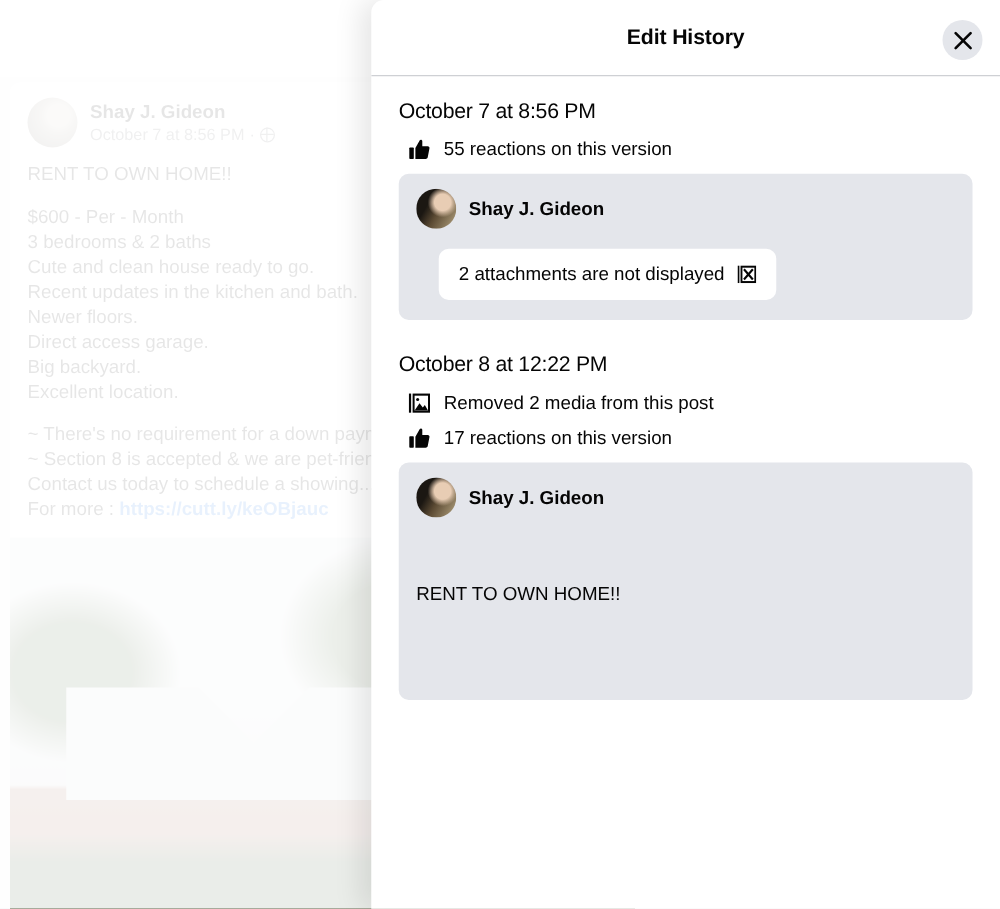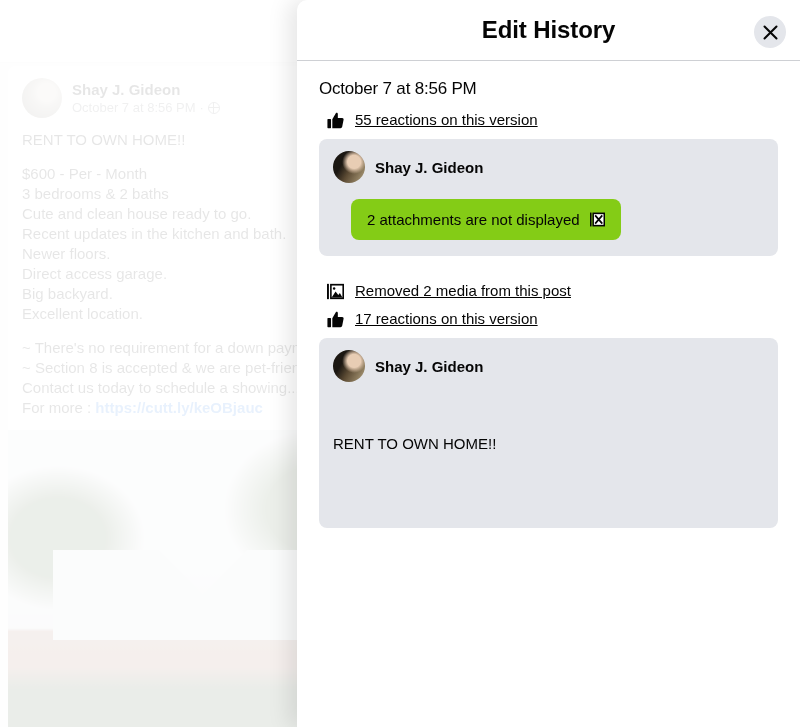--- a/index.html
+++ b/index.html
@@ -86,21 +86,21 @@
     overflow: hidden;
     display: flex; flex-direction: column;
   }
   #modal-header {
     position: relative; flex: none;
     height: 61px;
     border-bottom: 1px solid #ced0d4;
     display: flex; align-items: center; justify-content: center;
   }
   #modal-title {
-    font-size: 24px; font-weight: 700; color: #050505;
+    font-size: 17px; font-weight: 700; color: #050505;
     letter-spacing: -0.1px;
   }
   #close-button {
     position: absolute; right: 14px; top: 16px;
     width: 32px; height: 32px; border-radius: 50%;
     background: #e4e6eb;
     display: flex; align-items: center; justify-content: center;
     cursor: pointer; border: none; padding: 0;
   }
   #close-button svg { width: 15px; height: 15px; }
@@ -111,23 +111,22 @@
     padding: 18px 22px 0 22px;
   }
   .version { }
   .version + .version { margin-top: 26px; }
   .version-date {
     font-size: 17px; font-weight: 400; color: #050505;
     letter-spacing: -0.2px;
     margin-bottom: 12px;
   }
   .change-row {
-    display: flex; align-items: flex-end; gap: 11px;
+    display: flex; align-items: flex-start; gap: 11px;
     margin: 0 0 10px 8px;
-    text-decoration: underline;
   }
   .change-row:last-of-type { margin-bottom: 14px; }
   .change-text { font-size: 15px; color: #050505; line-height: 18px; }
   .ico { width: 17px; height: 17px; flex: none; display: block; }
 
   .snapshot {
     background: #e4e6eb;
     border-radius: 8px;
     padding: 12px 14px 14px 14px;
   }
@@ -142,21 +141,21 @@
   .snap-name { font-size: 15px; font-weight: 700; color: #050505; }
   .snap-text {
     margin-top: 12px;
     font-size: 15px; line-height: 20px; color: #050505;
     white-space: pre-wrap;
   }
   .snap-line { font-size: 15px; line-height: 20px; color: #050505; }
   .attachment-chip {
     display: inline-flex; align-items: center; gap: 10px;
     margin: 16px 0 2px 18px;
-    background: #84cc16;
+    background: #ffffff;
     border-radius: 8px;
     padding: 12px 16px;
     font-size: 15px; color: #050505;
   }
   .broken-img {
     width: 15px; height: 15px; flex: none; display: block;
   }
 </style>
 </head>
 <body>
@@ -242,20 +241,21 @@
             <rect x="0" y="0.6" width="1.6" height="14.8" fill="#050505"></rect>
             <rect x="2.6" y="0.6" width="13.4" height="14.8" fill="#050505"></rect>
             <rect x="4.2" y="2.3" width="10.2" height="11.4" fill="#ffffff"></rect>
             <path d="M5.5 3.6 L13.1 12.4 M13.1 3.6 L5.5 12.4" stroke="#050505" stroke-width="1.8"></path>
           </svg>
         </div>
       </div>
     </div>
 
     <div class="version">
+      <div class="version-date">October 8 at 12:22 PM</div>
 
       <div class="change-row">
         <svg class="ico" viewBox="0 0 16 16">
           <rect x="0" y="0.8" width="1.8" height="14.4" fill="#050505"></rect>
           <rect x="2.9" y="0.8" width="13.1" height="14.4" fill="#050505"></rect>
           <rect x="4.4" y="2.4" width="10.1" height="11.2" fill="#ffffff"></rect>
           <circle cx="6.7" cy="5.2" r="1.15" fill="#050505"></circle>
           <path d="M4.4 13.6 L8.1 8.0 L10.6 11.3 L12.1 9.4 L14.5 13.6 Z" fill="#050505"></path>
         </svg>
         <span class="change-text">Removed 2 media from this post</span>

